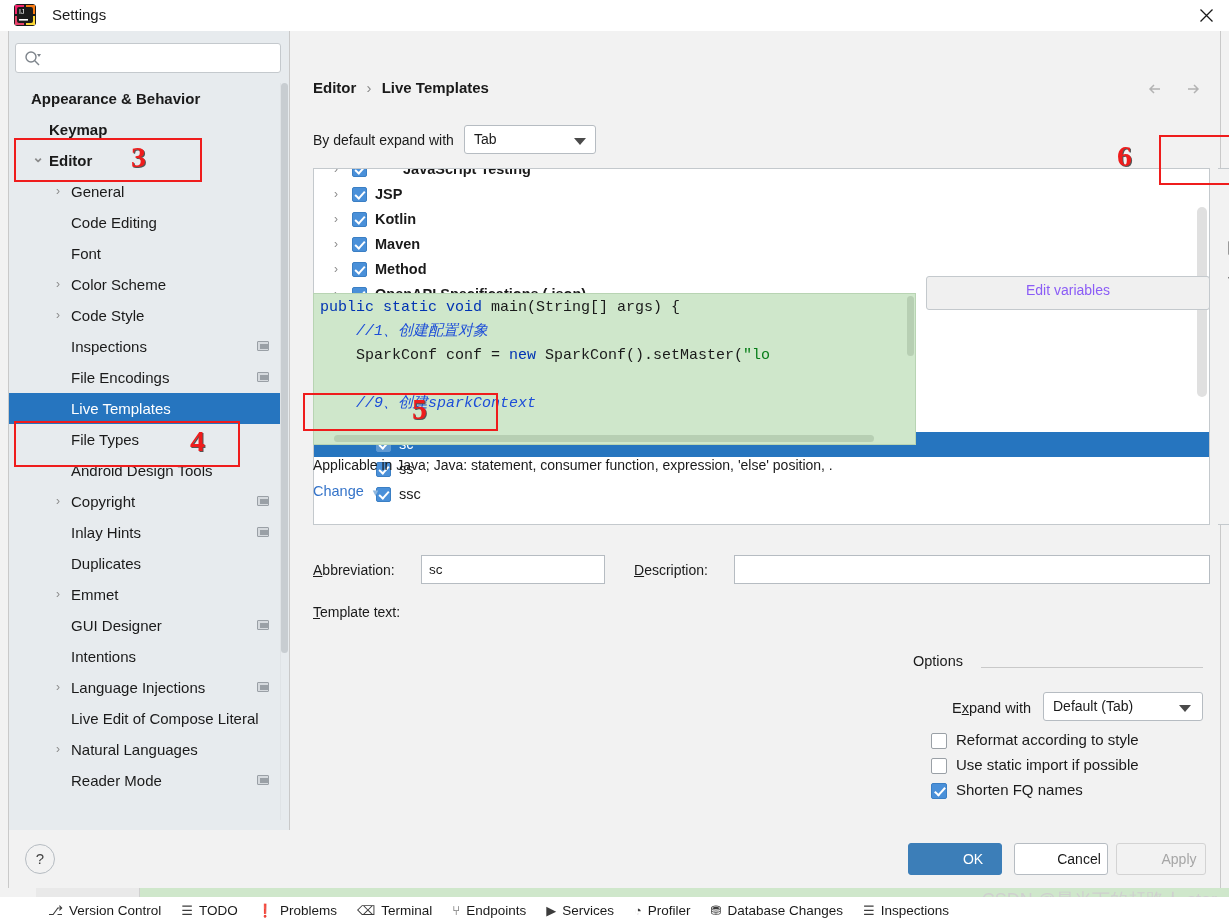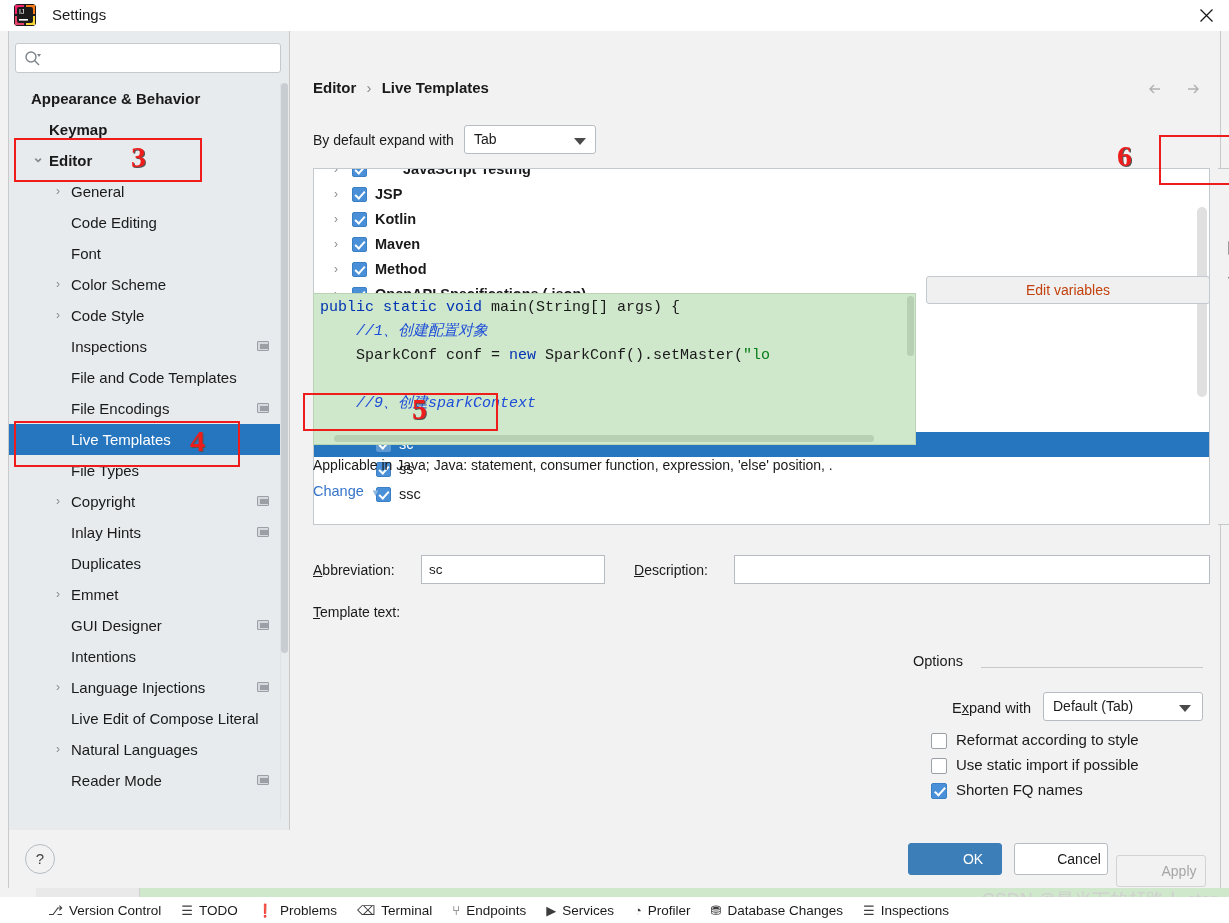--- a/index.html
+++ b/index.html
@@ -189,23 +189,23 @@
   .ed-sb {
     position: absolute; right: 1px; top: 2px; width: 7px; height: 60px;
     background: #b7cfb3; border-radius: 4px;
   }
   .ed-hsb {
     position: absolute; left: 20px; bottom: 2px; width: 540px; height: 7px;
     background: #b7cfb3; border-radius: 4px;
   }
 
   .edit-vars {
-    position: absolute; left: 635px; top: 245px; width: 284px; height: 28px;
+    position: absolute; left: 635px; top: 245px; width: 284px; height: 34px;
     background: #f0f0f0; border: 1px solid #c4c9cd; border-radius: 3px;
-    color: #c2410c; font-size: 14px; text-align: center; line-height: 26px;
+    color: #8b5cf6; font-size: 14px; text-align: center; line-height: 26px;
   }
 
   
   .opt-title { position: absolute; left: 622px; top: 622px; font-size: 14.5px; color: #1a1a1a; }
   .opt-line { position: absolute; left: 690px; top: 636px; width: 222px; height: 1px; background: #c9c9c9; }
   .opt-expand-lab { position: absolute; left: 661px; top: 669px; font-size: 14.5px; color: #1a1a1a; }
   .combo2 {
     position: absolute; left: 752px; top: 661px; width: 160px; height: 29px;
     background: #ffffff; border: 1px solid #b6bcc2; border-radius: 3px; cursor: pointer;
   }
@@ -245,21 +245,21 @@
     position: absolute; left: 16px; top: 13px; width: 30px; height: 30px;
     border: 1px solid #b6bcc2; border-radius: 50%; background: #f2f2f2;
     text-align: center; line-height: 28px; font-size: 15px; color: #444; cursor: pointer;
   }
   .btn {
     position: absolute; top: 12px; height: 32px;
     border-radius: 3px; font-size: 14px; text-align: center; line-height: 30px; cursor: pointer; padding-left: 36px;
   }
   .btn-ok { right: 218px; width: 94px; background: #3c7eb8; border: 1px solid #3c7eb8; color: #ffffff; }
   .btn-cancel { right: 112px; width: 94px; background: #ffffff; border: 1px solid #b6bcc2; color: #1a1a1a; }
-  .btn-apply { right: 14px; width: 90px; background: #f2f2f2; border: 1px solid #d3d3d3; color: #a6a6a6; margin-top: 12px; }
+  .btn-apply { right: 14px; width: 90px; background: #f2f2f2; border: 1px solid #d3d3d3; color: #a6a6a6; }
 
   
   .ide-strip { position: absolute; left: 0; top: 888px; width: 1229px; height: 35px; background: #ffffff; }
   .ide-green { position: absolute; left: 140px; top: 888px; width: 1089px; height: 9px; background: #cfe7cb; }
   .ide-white-l { position: absolute; left: 0; top: 888px; width: 36px; height: 9px; background: #f2f2f2; }
   .ide-grayband { position: absolute; left: 36px; top: 888px; width: 104px; height: 9px; background: #e9e9e9; border-right: 1px solid #d0d0d0; }
   .statusbar {
     position: absolute; left: 0; top: 897px; width: 1229px; height: 26px;
     background: #ffffff; display: flex; align-items: center; gap: 20px;
     padding-left: 48px;
@@ -348,31 +348,31 @@
           </div>
           <div class="tnode">
             <span class="arrow" style="left: 42px;">›</span>
             <span class="lbl" style="left: 62px;">Code Style</span>
           </div>
           <div class="tnode">
             <span class="lbl" style="left: 62px;">Inspections</span>
             <span class="badge"></span>
           </div>
           <div class="tnode">
-            <span class="lbl" style="left: 62px;">File and Code Templates</span>
-          </div>
-          <div class="tnode">
             <span class="lbl" style="left: 62px;">File Encodings</span>
             <span class="badge"></span>
           </div>
           <div class="tnode selected">
             <span class="lbl" style="left: 62px;">Live Templates</span>
           </div>
           <div class="tnode">
             <span class="lbl" style="left: 62px;">File Types</span>
+          </div>
+          <div class="tnode">
+            <span class="lbl" style="left: 62px;">Android Design Tools</span>
           </div>
           <div class="tnode">
             <span class="arrow" style="left: 42px;">›</span>
             <span class="lbl" style="left: 62px;">Copyright</span>
             <span class="badge"></span>
           </div>
           <div class="tnode">
             <span class="lbl" style="left: 62px;">Inlay Hints</span>
             <span class="badge"></span>
           </div>

